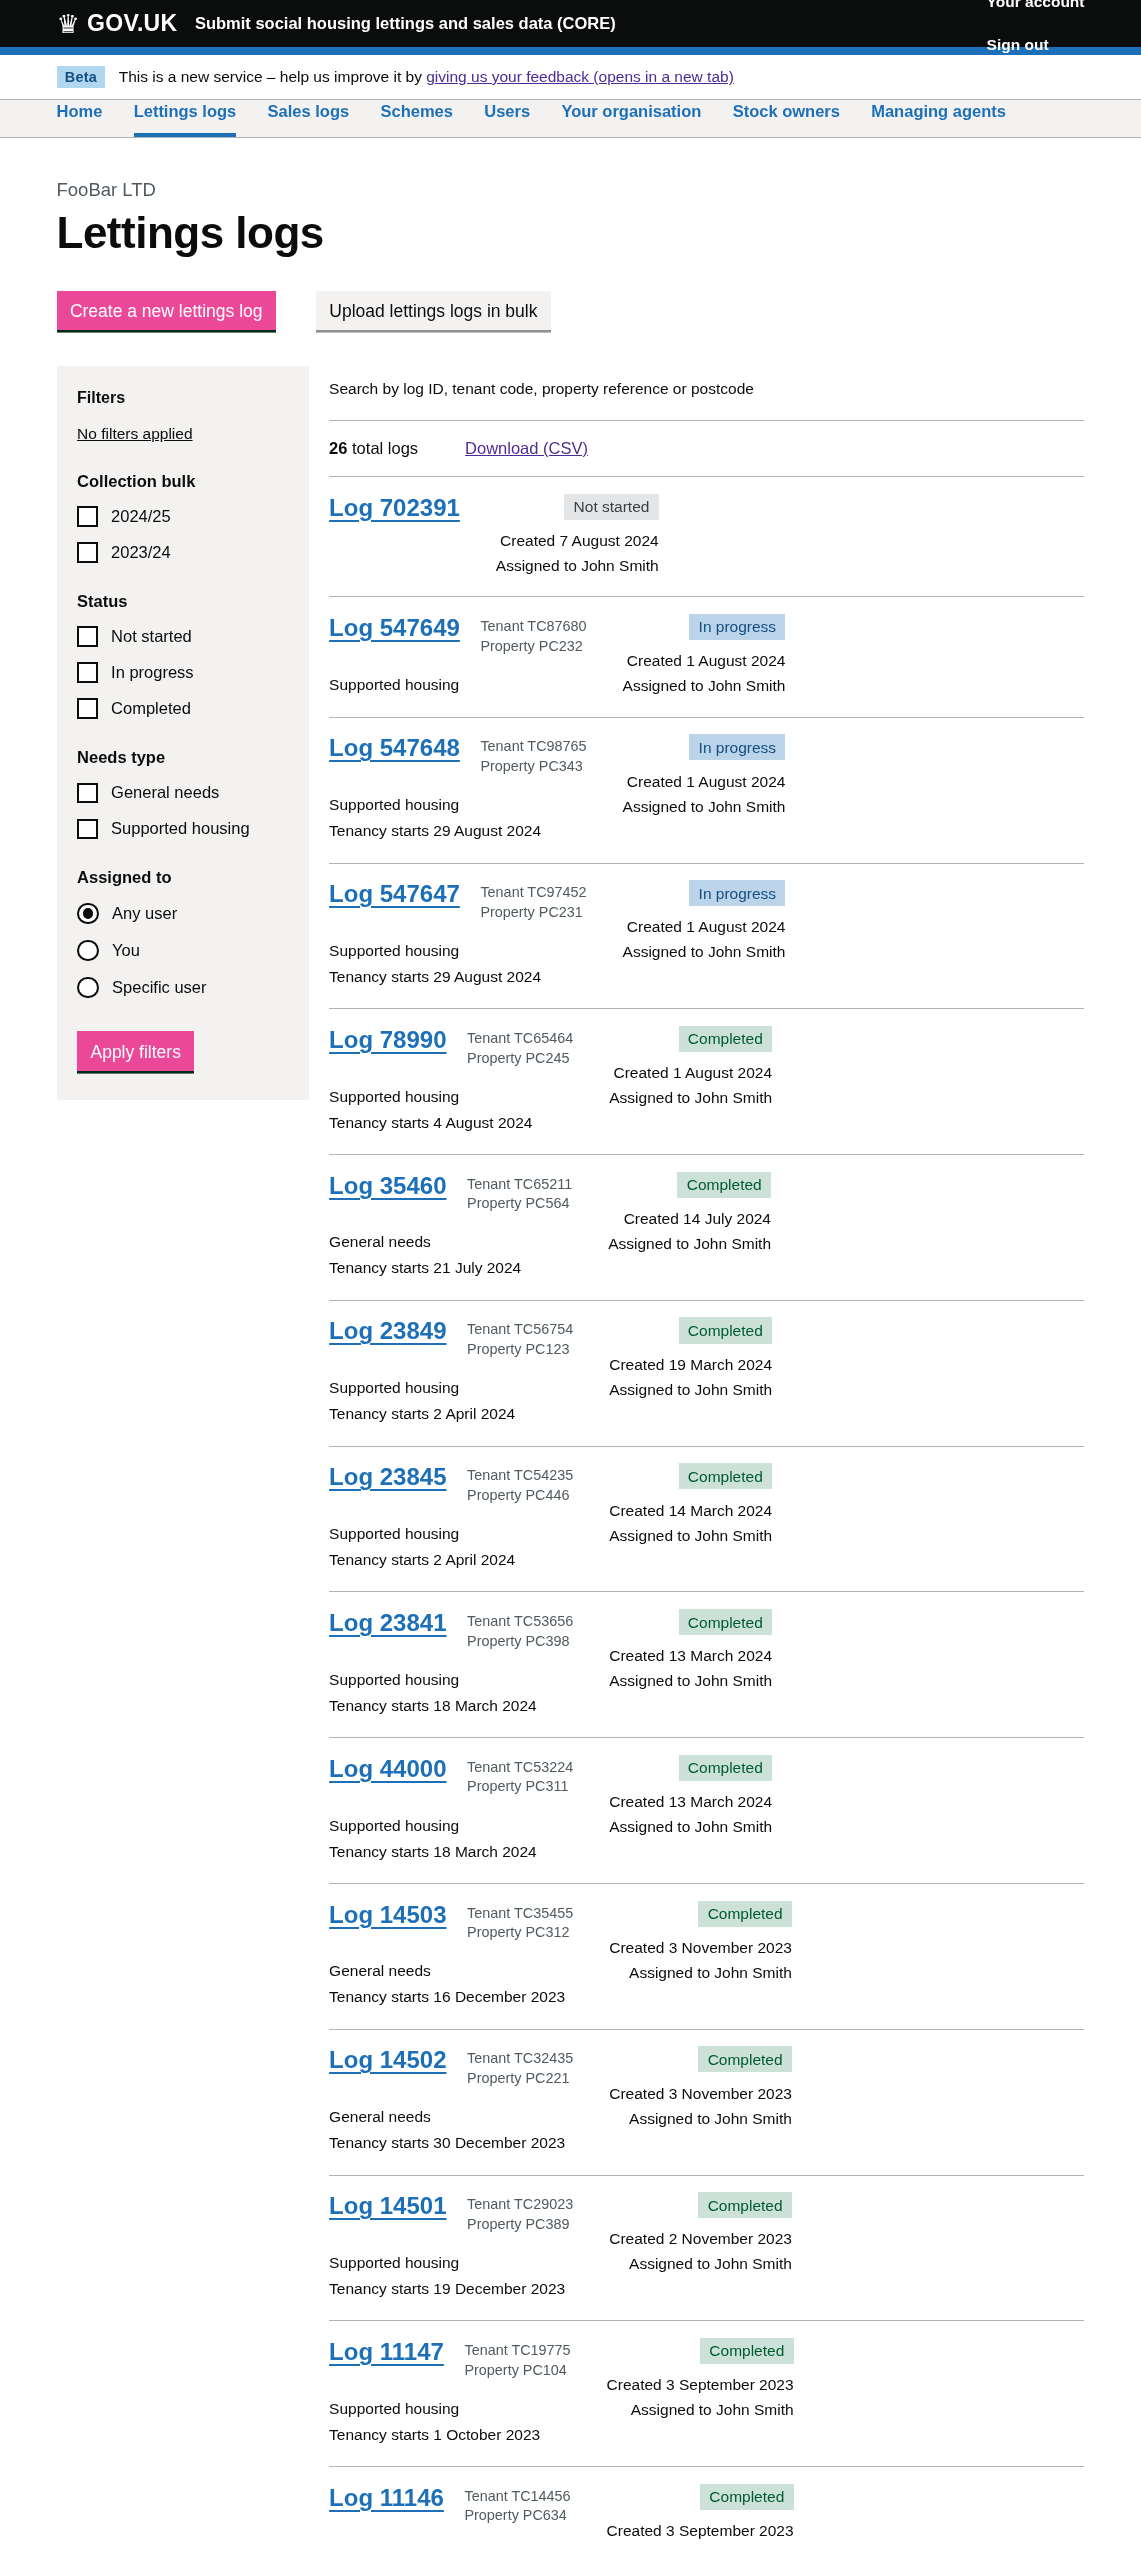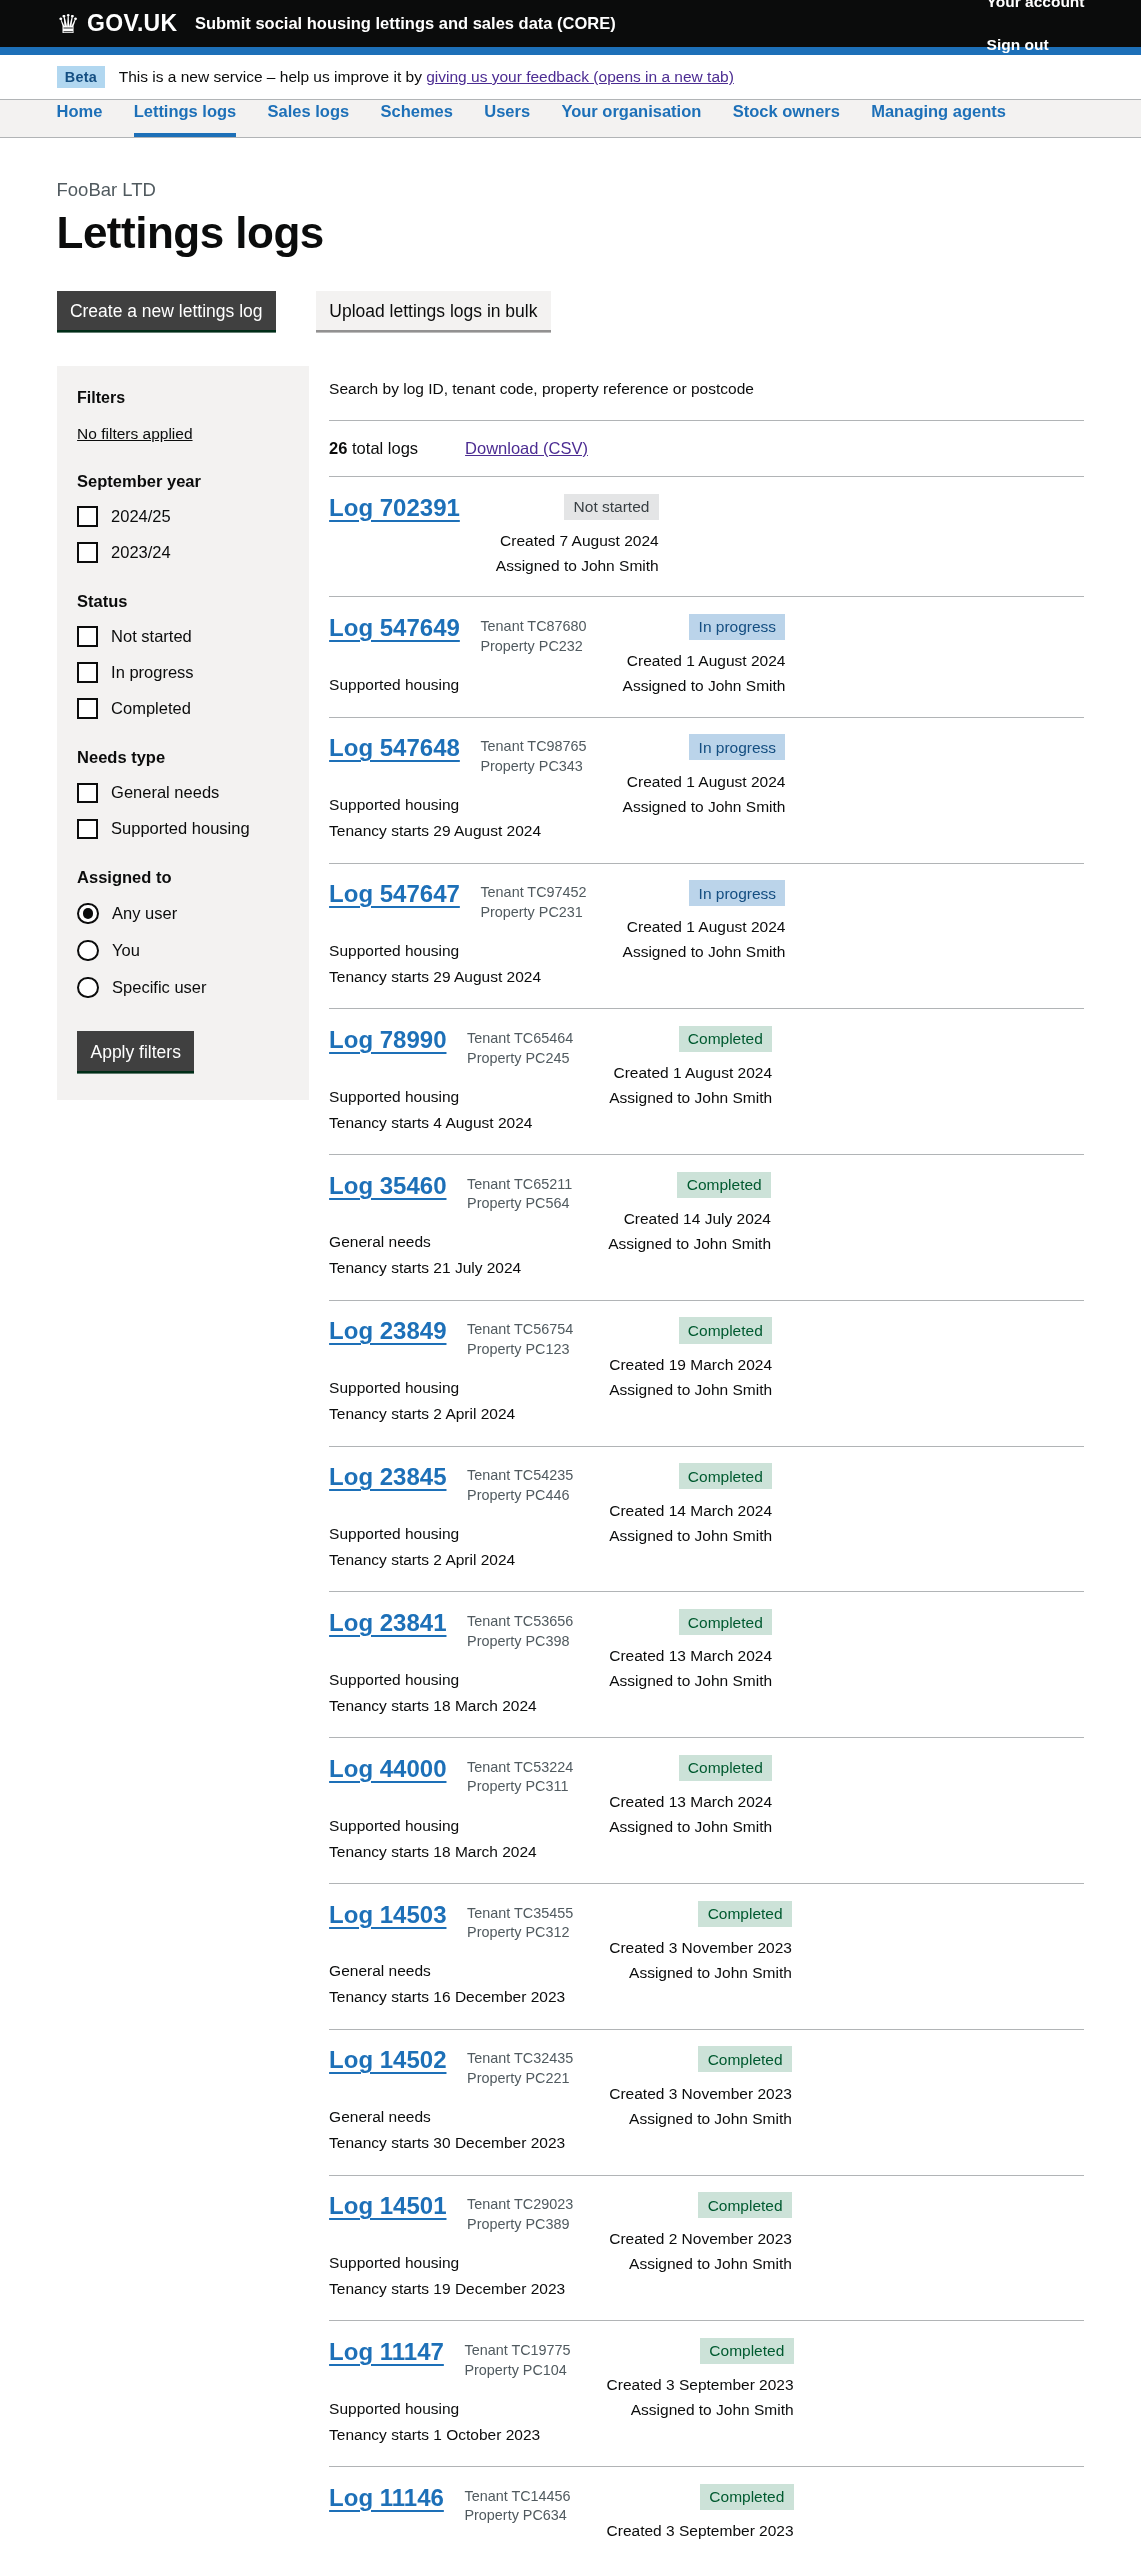--- a/index.html
+++ b/index.html
@@ -40,21 +40,21 @@
     border-bottom:4.1px solid transparent;
   }
   .primary-nav a.active { border-bottom-color:#1d70b8; }
 
   
   .page-head { padding-top:41px; }
   .caption { color:#505a5f; font-size:18.5px; }
   h1.page-title { font-size:44px; font-weight:700; margin-top:6.2px; letter-spacing:-0.5px; }
   .action-buttons { margin-top:33px; display:flex; gap:40px; }
   .btn { display:inline-block; border:0; font-size:17.5px; padding:10.3px 13.4px 8.2px; cursor:pointer; text-align:center; }
-  .btn-green { background:#404040; color:#fff; box-shadow:0 2.6px 0 #002d18; }
+  .btn-green { background:#ec4899; color:#fff; box-shadow:0 2.6px 0 #002d18; }
   .btn-secondary { background:#f3f2f1; color:#0b0c0c; box-shadow:0 2.6px 0 #929191; }
 
   
   .main-grid { display:grid; grid-template-columns:252px 755px; column-gap:20.6px; margin-top:36px; align-items:start; }
 
   
   .filters-panel { background:#f3f2f1; padding:23px 20.6px 29px; }
   .filters-title { font-size:16px; font-weight:700; }
   .filters-applied { font-size:15.5px; margin-top:17.5px;text-decoration:underline; }
   .filter-group-label { font-size:16.5px; font-weight:700; margin-top:29px; margin-bottom:4.1px; }
@@ -145,21 +145,21 @@
       <button class="btn btn-secondary">Upload lettings logs in bulk</button>
     </div>
   </div>
 
   <div class="main-grid">
 
     <aside class="filters-panel">
       <div class="filters-title">Filters</div>
       <div class="filters-applied">No filters applied</div>
 
-      <div class="filter-group-label">September year</div>
+      <div class="filter-group-label">Collection bulk</div>
       <div class="option-row">
         <span class="checkbox"></span>
         <label>2024/25</label>
       </div>
       <div class="option-row">
         <span class="checkbox"></span>
         <label>2023/24</label>
       </div>
 
       <div class="filter-group-label">Status</div>

